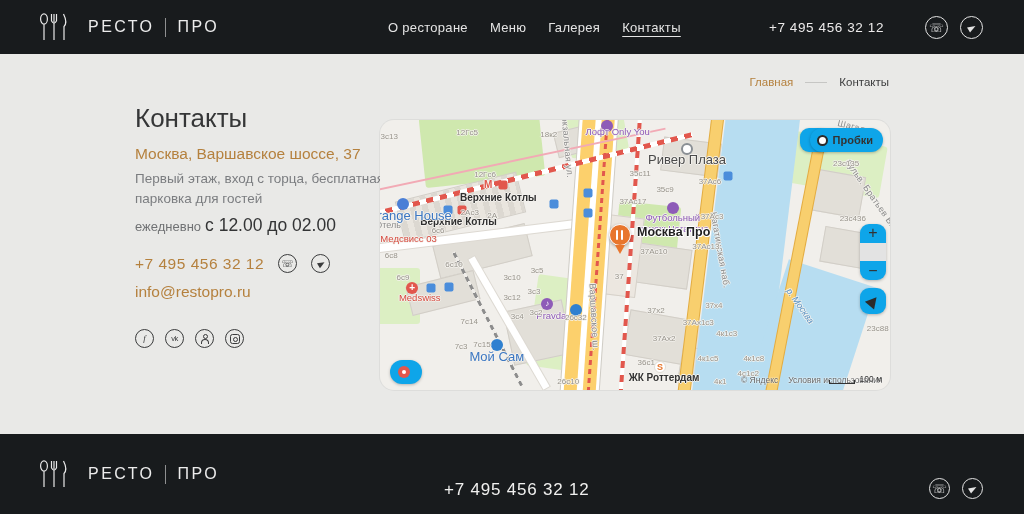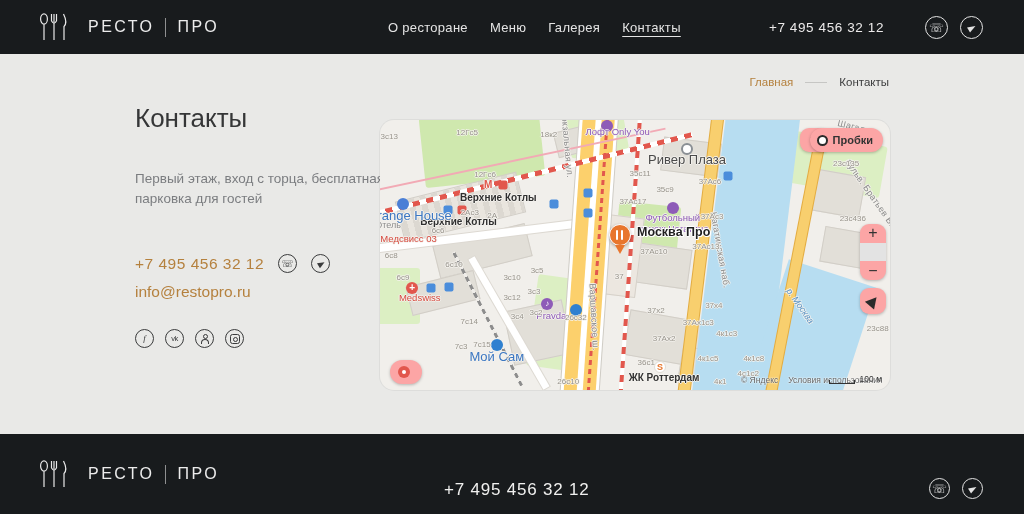--- a/index.html
+++ b/index.html
@@ -102,21 +102,21 @@
   .ml-icon-ring{background:#fff;border:2.5px solid #8a8f94;}
   .ml-icon-s{background:#fff;border:1px solid #e0dcd5;}
   .ml-icon-s::after{content:"S";color:#e8762d;font-weight:bold;font-size:9px;}
 
   .marker-pin{position:absolute;left:47%;top:38.5%;transform:translateX(-50%);width:22px;height:22px;background:#e8762d;border:1.5px solid #fff;border-radius:50%;display:flex;align-items:center;justify-content:center;gap:2.5px;z-index:6;box-shadow:0 1px 3px rgba(0,0,0,.3);}
   .marker-pin::after{content:"";position:absolute;left:50%;top:20px;transform:translateX(-50%);border-left:5px solid transparent;border-right:5px solid transparent;border-top:9px solid #e8762d;}
   .marker-pin b{width:2px;height:10px;background:#fff;border-radius:1px;}
   .marker-label{position:absolute;left:50.4%;top:41.5%;transform:translateY(-50%);font-size:12.5px;font-weight:bold;color:#1f1f1f;z-index:6;
       text-shadow:-1px 0 #fff,1px 0 #fff,0 -1px #fff,0 1px #fff,1px 1px #fff,-1px -1px #fff;}
 
-  .map-btn{position:absolute;background:#fca5a5;border-radius:9px;box-shadow:0 1px 3px rgba(0,0,0,.25);display:flex;align-items:center;justify-content:center;z-index:7;cursor:pointer;}
+  .map-btn{position:absolute;background:#0ea5e9;border-radius:9px;box-shadow:0 1px 3px rgba(0,0,0,.25);display:flex;align-items:center;justify-content:center;z-index:7;cursor:pointer;}
   .btn-pencil{right:60px;top:8px;width:30px;height:24px;font-size:13px;color:#333;}
   .btn-traffic{right:7px;top:8px;height:24px;border-radius:12px;padding:0 10px 0 7px;gap:5px;font-size:11px;font-weight:bold;color:#333;}
   .tl-ring{width:11px;height:11px;border:2.6px solid #2b2b2b;border-radius:50%;background:#fff;}
   .zoom-col{right:4px;top:104px;width:26px;height:56px;flex-direction:column;font-size:16px;color:#333;}
   .zoom-col span{height:27px;display:flex;align-items:center;justify-content:center;width:100%;}
   .zoom-div{width:16px;height:1px;background:#e3e3e3;}
   .btn-nav{right:4px;top:168px;width:26px;height:26px;}
   .nav-arrow{width:0;height:0;border-left:6px solid transparent;border-right:6px solid transparent;border-bottom:11px solid #2b2b2b;transform:rotate(40deg);}
   .btn-open{left:10px;top:240px;height:24px;border-radius:12px;padding:0 12px 0 8px;gap:6px;font-size:12px;font-weight:bold;color:#2b2b2b;}
   .open-pin{width:12px;height:12px;border-radius:50%;background:#e2574d;position:relative;}
@@ -166,21 +166,25 @@
     </span>
   </header>
 
   <div class="breadcrumb">
     <a href="#">Главная</a>
     <span class="bc-sep"></span>
     <span class="bc-cur">Контакты</span>
   </div>
 
   <h1 class="page-title" style="margin:0;">Контакты</h1>
+  <div class="addr">Москва, Варшавское шоссе, 37</div>
   <div class="addr-note">Первый этаж, вход с торца, бесплатная парковка для гостей</div>
+  <div class="hours">
+    <span>ежедневно</span><b>с 12.00 до 02.00</b>
+  </div>
   <div class="phone-row">
     <a href="#" class="tel">+7 495 456 32 12</a>
     <span class="circle-ic ic-dark">
         <span class="wa-glyph">☏</span>
       </span>
     <span class="circle-ic ic-dark">
         <span class="tg-glyph"></span>
       </span>
   </div>
   <a href="#" class="email">info@restopro.ru</a>

